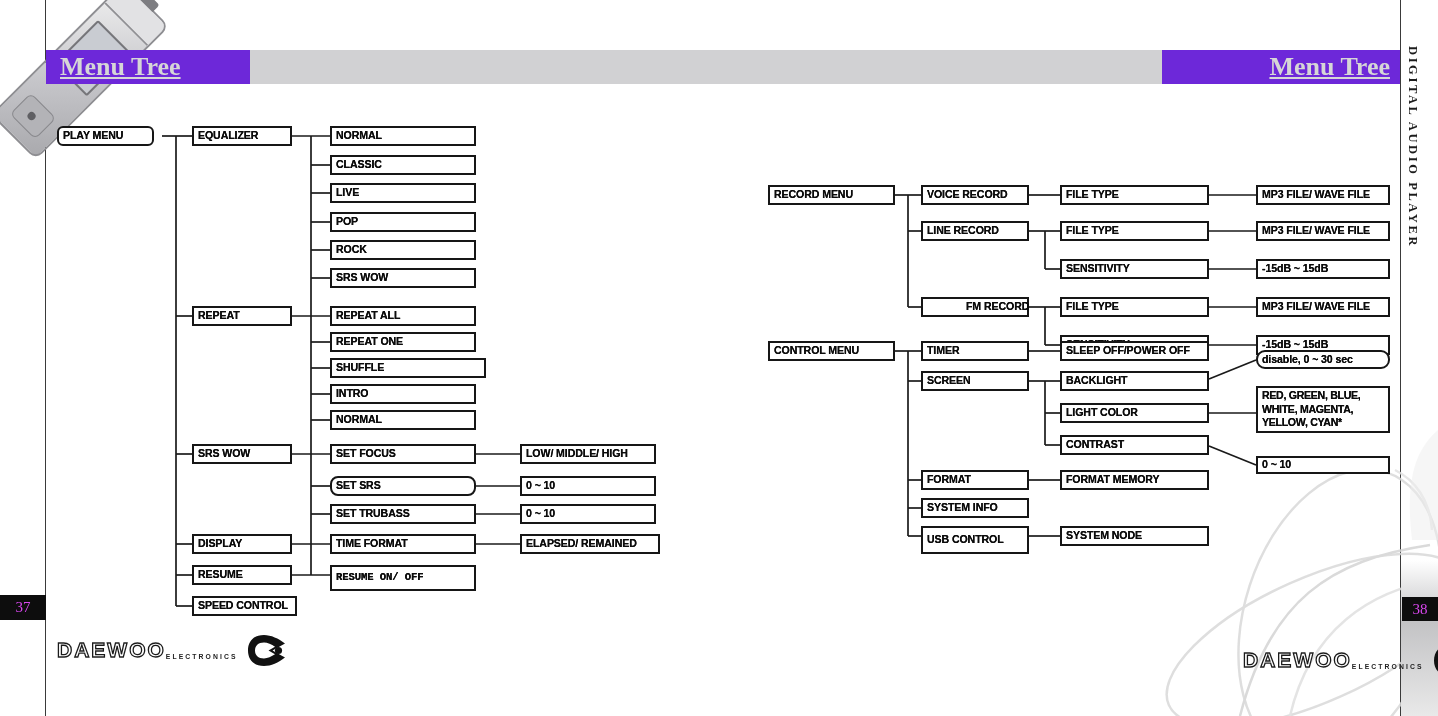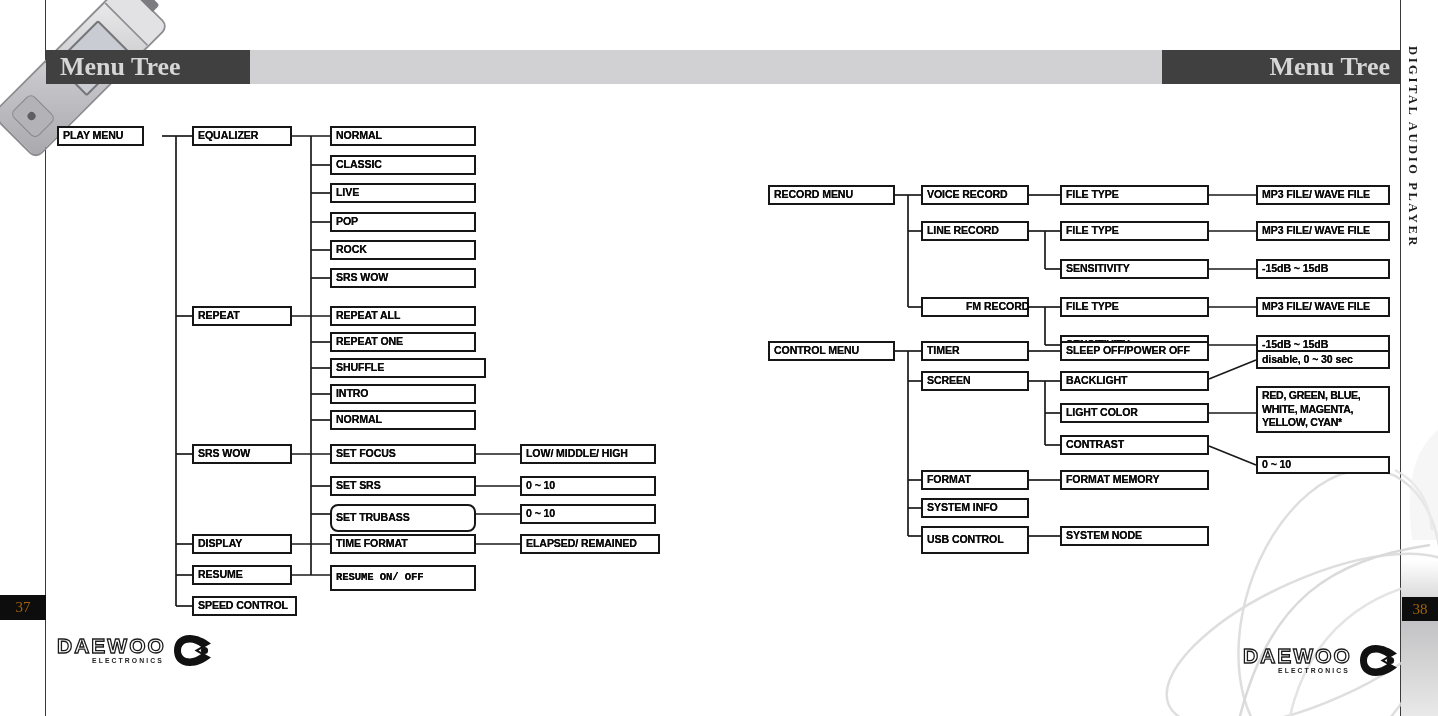--- a/index.html
+++ b/index.html
@@ -19,38 +19,38 @@
               border-bottom:2px solid #909094;border-radius:7px 7px 0 0;}
   .device-clip{position:absolute;top:-10px;left:18px;width:22px;height:12px;background:#7d7d81;border-radius:3px;}
   .device-screen{position:absolute;top:44px;left:7px;right:7px;height:58px;background:#c9ccd2;
                  border:2px solid #76767a;border-radius:2px;}
   .device-pad{position:absolute;bottom:12px;left:11px;width:34px;height:28px;background:#b3b3b7;
               border:1px solid #88888c;border-radius:6px;}
   .device-dot{position:absolute;bottom:22px;left:24px;width:8px;height:8px;background:#5f5f63;border-radius:50%;}
 
   
   .banner{position:absolute;top:50px;height:34px;display:flex;align-items:center;z-index:2;box-sizing:border-box;}
-  .banner-black{background:#404040;color:#d6d6d6;font:700 26px "Liberation Serif",serif;}
+  .banner-black{background:#6d28d9;color:#d6d6d6;font:700 26px "Liberation Serif",serif;text-decoration:underline;}
   .banner-left{left:46px;width:204px;padding-left:14px;}
   .banner-gray{left:250px;width:912px;background:#d1d1d3;}
   .banner-right{left:1162px;width:238px;justify-content:flex-end;padding-right:10px;}
 
   
   .side-label{position:absolute;left:1405px;top:46px;writing-mode:vertical-rl;
               font:600 12.5px "Liberation Serif",serif;letter-spacing:2.6px;color:#1c1c1c;z-index:2;}
 
   
-  .badge{position:absolute;background:#0d0d0d;color:#a16207;display:flex;align-items:center;
+  .badge{position:absolute;background:#0d0d0d;color:#d946ef;display:flex;align-items:center;
          justify-content:center;font:400 15px "Liberation Serif",serif;z-index:3;}
   .badge-37{left:0;top:595px;width:46px;height:25px;}
   .badge-38{left:1402px;top:597px;width:36px;height:24px;}
 
   
   .logo{position:absolute;display:flex;align-items:center;gap:7px;z-index:2;}
-  .logo-text{display:flex;flex-direction:column;align-items:flex-end;}
+  .logo-text{display:flex;flex-direction:row;align-items:flex-end;}
   .logo-brand{font:700 21px "Liberation Sans",sans-serif;color:#ffffff;
               -webkit-text-stroke:1.3px #1b1b1b;letter-spacing:2px;line-height:0.9;}
   .logo-sub{font:700 6.8px "Liberation Sans",sans-serif;letter-spacing:2.1px;color:#222;
             margin-top:2px;margin-right:2px;}
   .logo-left{left:57px;top:634px;}
   .logo-right{left:1243px;top:644px;}
 
   
   .deco{position:absolute;left:0;top:0;z-index:0;pointer-events:none;}
 
@@ -185,21 +185,21 @@
       <line x1="1045" y1="381" x2="1045" y2="445" class="conn"></line>
       <line x1="1045" y1="413" x2="1060" y2="413" class="conn"></line>
       <line x1="1045" y1="445" x2="1060" y2="445" class="conn"></line>
       <line x1="1209" y1="379" x2="1256" y2="360" class="conn"></line>
       <line x1="1209" y1="413" x2="1256" y2="413" class="conn"></line>
       <line x1="1209" y1="446" x2="1256" y2="465" class="conn"></line>
       <line x1="1029" y1="480" x2="1060" y2="480" class="conn"></line>
       <line x1="1029" y1="536" x2="1060" y2="536" class="conn"></line>
     </svg>
   <div id="tree-layer">
-      <div class="node" style="left: 57px; top: 126px; width: 87px; height: 20px;">
+      <div class="node" style="left: 57px; top: 126px; width: 97px; height: 20px; border-radius: 6px;">
         <span>PLAY MENU</span>
       </div>
       <div class="node" style="left: 192px; top: 126px; width: 100px; height: 20px;">
         <span>EQUALIZER</span>
       </div>
       <div class="node" style="left: 330px; top: 126px; width: 146px; height: 20px;">
         <span>NORMAL</span>
       </div>
       <div class="node" style="left: 330px; top: 155px; width: 146px; height: 20px;">
         <span>CLASSIC</span>
@@ -236,27 +236,27 @@
       </div>
       <div class="node" style="left: 192px; top: 444px; width: 100px; height: 20px;">
         <span>SRS WOW</span>
       </div>
       <div class="node" style="left: 330px; top: 444px; width: 146px; height: 20px;">
         <span>SET FOCUS</span>
       </div>
       <div class="node" style="left: 520px; top: 444px; width: 136px; height: 20px;">
         <span>LOW/ MIDDLE/ HIGH</span>
       </div>
-      <div class="node" style="left: 330px; top: 476px; width: 146px; height: 20px;">
+      <div class="node" style="left: 330px; top: 476px; width: 146px; height: 20px; border-radius: 8px;">
         <span>SET SRS</span>
       </div>
       <div class="node" style="left: 520px; top: 476px; width: 136px; height: 20px;">
         <span>0 ~ 10</span>
       </div>
-      <div class="node" style="left: 330px; top: 504px; width: 146px; height: 28px; border-radius: 8px;">
+      <div class="node" style="left: 330px; top: 504px; width: 146px; height: 20px;">
         <span>SET TRUBASS</span>
       </div>
       <div class="node" style="left: 520px; top: 504px; width: 136px; height: 20px;">
         <span>0 ~ 10</span>
       </div>
       <div class="node" style="left: 192px; top: 534px; width: 100px; height: 20px;">
         <span>DISPLAY</span>
       </div>
       <div class="node" style="left: 330px; top: 534px; width: 146px; height: 20px;">
         <span>TIME FORMAT</span>
@@ -317,21 +317,21 @@
       </div>
       <div class="node" style="left: 768px; top: 341px; width: 127px; height: 20px;">
         <span>CONTROL MENU</span>
       </div>
       <div class="node" style="left: 921px; top: 341px; width: 108px; height: 20px;">
         <span>TIMER</span>
       </div>
       <div class="node" style="left: 1060px; top: 341px; width: 149px; height: 20px;">
         <span>SLEEP OFF/POWER OFF</span>
       </div>
-      <div class="node" style="left: 1256px; top: 350px; width: 134px; height: 19px;">
+      <div class="node" style="left: 1256px; top: 350px; width: 134px; height: 19px; border-radius: 9px;">
         <span>disable, 0 ~ 30 sec</span>
       </div>
       <div class="node" style="left: 921px; top: 371px; width: 108px; height: 20px;">
         <span>SCREEN</span>
       </div>
       <div class="node" style="left: 1060px; top: 371px; width: 149px; height: 20px;">
         <span>BACKLIGHT</span>
       </div>
       <div class="node" style="left: 1060px; top: 403px; width: 149px; height: 20px;">
         <span>LIGHT COLOR</span>

